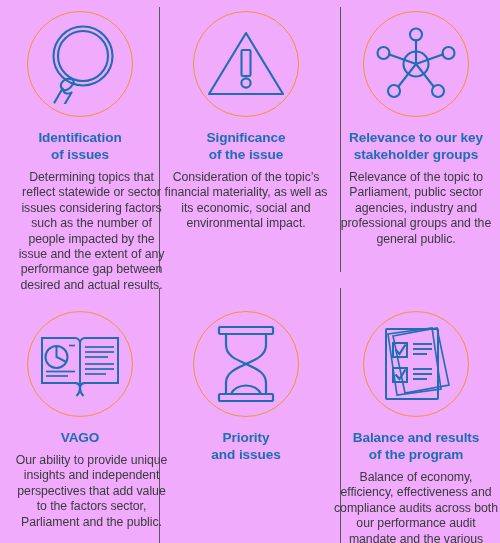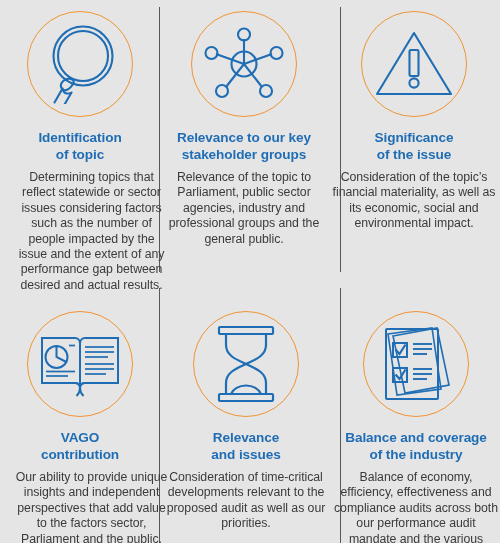--- a/index.html
+++ b/index.html
@@ -11,21 +11,21 @@
     width: 500px;
     height: 543px;
     font-family: "Liberation Sans", sans-serif;
     -webkit-font-smoothing: antialiased;
   }
   #board {
     position: relative;
     width: 500px;
     height: 543px;
     overflow: hidden;
-    background: #e5e5e5;
+    background: #f0abfc;
   }
   .row {
     position: absolute;
     left: 0;
     width: 500px;
     display: flex;
   }
   .row-1 { top: 0px; height: 280px; }
   .row-2 { top: 300px; height: 261px; }
 
@@ -106,23 +106,38 @@
           <circle cx="42" cy="32" r="25"></circle>
           <circle cx="42" cy="32" r="29.5"></circle>
           <path d="M33 60.5 C30 63.5 28 65 25 65.5 C22 66 20 64.5 19.5 62 C19 59.5 20.5 57.5 23.5 56 C27 54.3 30.5 55.5 33 58 Z" transform="rotate(-16 26 60)"></path>
           <path d="M21.5 64.5 L13.5 78.5" stroke-linecap="round"></path>
           <path d="M30.5 68.5 L23.5 80.5" stroke-linecap="round"></path>
           <path d="M21.5 64.8 C22.5 69.5 26 70.6 30.5 68.6"></path>
         </svg>
       </div>
       <div class="card-title">
         <span>Identification</span>
-        <span class="l2">of topic</span>
+        <span class="l2">of issues</span>
       </div>
       <div class="card-body">Determining topics that reflect statewide or sector issues considering factors such as the number of people impacted by the issue and the extent of any performance gap between desired and actual results.</div>
+    </div>
+
+    <div class="cell cell-b">
+      <div class="icon-ring">
+        <svg width="82" height="72" viewBox="0 0 82 72" fill="none" stroke="#1f6db4" stroke-width="2.1">
+          <path d="M41 5 L78 66 L4 66 Z" stroke-linejoin="round"></path>
+          <rect x="36.5" y="22" width="9" height="26" rx="1.2"></rect>
+          <circle cx="41" cy="55" r="4.6"></circle>
+        </svg>
+      </div>
+      <div class="card-title">
+        <span>Significance</span>
+        <span class="l2">of the issue</span>
+      </div>
+      <div class="card-body">Consideration of the topic’s financial materiality, as well as its economic, social and environmental impact.</div>
     </div>
 
     <div class="cell cell-c">
       <div class="icon-ring">
         <svg width="82" height="76" viewBox="0 0 82 76" fill="none" stroke="#1f6db4" stroke-width="2.1">
           <line x1="41" y1="38" x2="41" y2="13"></line>
           <line x1="41" y1="38" x2="13" y2="28"></line>
           <line x1="41" y1="38" x2="69" y2="28"></line>
           <line x1="41" y1="38" x2="23" y2="61"></line>
           <line x1="41" y1="38" x2="59" y2="61"></line>
@@ -132,35 +147,20 @@
           <circle cx="73.5" cy="27" r="6"></circle>
           <circle cx="19" cy="65" r="6"></circle>
           <circle cx="63" cy="65" r="6"></circle>
         </svg>
       </div>
       <div class="card-title">
         <span>Relevance to our key</span>
         <span class="l2">stakeholder groups</span>
       </div>
       <div class="card-body">Relevance of the topic to Parliament, public sector agencies, industry and professional groups and the general public.</div>
-    </div>
-
-    <div class="cell cell-b">
-      <div class="icon-ring">
-        <svg width="82" height="72" viewBox="0 0 82 72" fill="none" stroke="#1f6db4" stroke-width="2.1">
-          <path d="M41 5 L78 66 L4 66 Z" stroke-linejoin="round"></path>
-          <rect x="36.5" y="22" width="9" height="26" rx="1.2"></rect>
-          <circle cx="41" cy="55" r="4.6"></circle>
-        </svg>
-      </div>
-      <div class="card-title">
-        <span>Significance</span>
-        <span class="l2">of the issue</span>
-      </div>
-      <div class="card-body">Consideration of the topic’s financial materiality, as well as its economic, social and environmental impact.</div>
     </div>
   </div>
 
   <div class="row row-2">
 
     <div class="cell cell-a">
       <div class="icon-ring">
         <svg width="84" height="68" viewBox="0 0 84 68" fill="none" stroke="#1f6db4" stroke-width="2">
           <path d="M4 8 H37 C40 8 42 10.5 42 13.5 V58 C42 55 40 53 37 53 H4 Z"></path>
           <path d="M80 8 H47 C44 8 42 10.5 42 13.5 V58 C42 55 44 53 47 53 H80 Z"></path>
@@ -174,40 +174,38 @@
           <line x1="47" y1="17" x2="76" y2="17" stroke-width="1.7"></line>
           <line x1="47" y1="22" x2="76" y2="22" stroke-width="1.7"></line>
           <line x1="47" y1="27" x2="70" y2="27" stroke-width="1.7"></line>
           <line x1="47" y1="34" x2="76" y2="34" stroke-width="1.7"></line>
           <line x1="47" y1="39" x2="76" y2="39" stroke-width="1.7"></line>
           <line x1="47" y1="44" x2="68" y2="44" stroke-width="1.7"></line>
         </svg>
       </div>
       <div class="card-title">
         <span>VAGO</span>
-        <span class="l2">contribution</span>
       </div>
       <div class="card-body">Our ability to provide unique insights and independent perspectives that add value to the factors sector, Parliament and the public.</div>
     </div>
 
     <div class="cell cell-b">
       <div class="icon-ring">
         <svg width="66" height="82" viewBox="0 0 66 82" fill="none" stroke="#1f6db4" stroke-width="2.2">
           <rect x="6" y="4" width="54" height="7" rx="1"></rect>
           <rect x="6" y="71" width="54" height="7" rx="1"></rect>
           <path d="M13 11 V22 C13 33 24.5 37 33 41 C41.5 37 53 33 53 22 V11"></path>
           <path d="M13 71 V60 C13 49 24.5 45 33 41 C41.5 45 53 49 53 60 V71"></path>
           <path d="M18 71 C20 66 26 62.5 33 62.5 C40 62.5 46 66 48 71"></path>
         </svg>
       </div>
       <div class="card-title">
-        <span>Relevance</span>
+        <span>Priority</span>
         <span class="l2">and issues</span>
       </div>
-      <div class="card-body">Consideration of time-critical developments relevant to the proposed audit as well as our priorities.</div>
     </div>
 
     <div class="cell cell-c">
       <div class="icon-ring">
         <svg width="74" height="82" viewBox="0 0 74 82" fill="none" stroke="#1f6db4" stroke-width="2">
           <path d="M14 13 L58 5 L70 62 L26 70 Z" stroke-width="1.6"></path>
           <path d="M9 11 L53 5 L62 66 L18 72 Z" stroke-width="1.6"></path>
           <rect x="7" y="6" width="52" height="70" rx="1"></rect>
           <rect x="14" y="20" width="14" height="14"></rect>
           <path d="M16.5 26.5 L20.5 31 L26.5 21.5" stroke-width="2.2"></path>
@@ -215,19 +213,19 @@
           <path d="M16.5 51.5 L20.5 56 L26.5 46.5" stroke-width="2.2"></path>
           <line x1="34" y1="21" x2="53" y2="21" stroke-width="1.9"></line>
           <line x1="34" y1="26" x2="53" y2="26" stroke-width="1.9"></line>
           <line x1="34" y1="31" x2="48" y2="31" stroke-width="1.9"></line>
           <line x1="34" y1="46" x2="53" y2="46" stroke-width="1.9"></line>
           <line x1="34" y1="51" x2="53" y2="51" stroke-width="1.9"></line>
           <line x1="34" y1="56" x2="48" y2="56" stroke-width="1.9"></line>
         </svg>
       </div>
       <div class="card-title">
-        <span>Balance and coverage</span>
-        <span class="l2">of the industry</span>
+        <span>Balance and results</span>
+        <span class="l2">of the program</span>
       </div>
       <div class="card-body">Balance of economy, efficiency, effectiveness and compliance audits across both our performance audit mandate and the various portfolios/sectors of government.</div>
     </div>
   </div>
 </div>
 
 </body></html>

